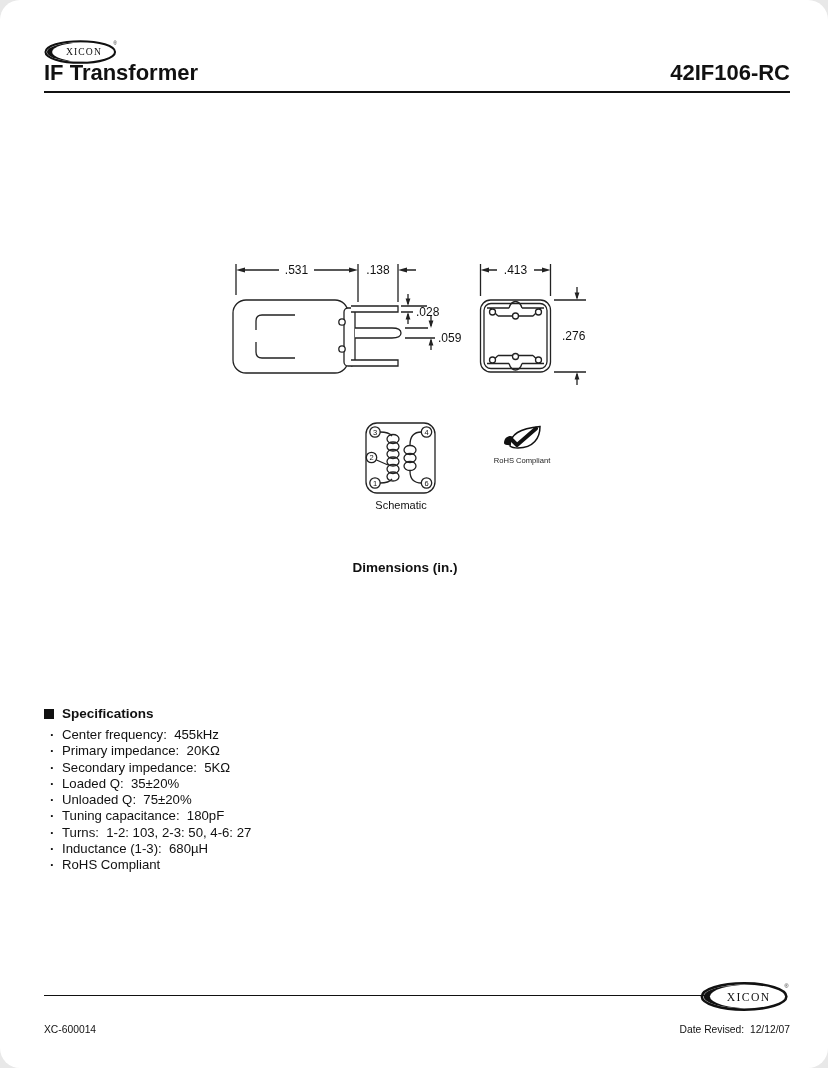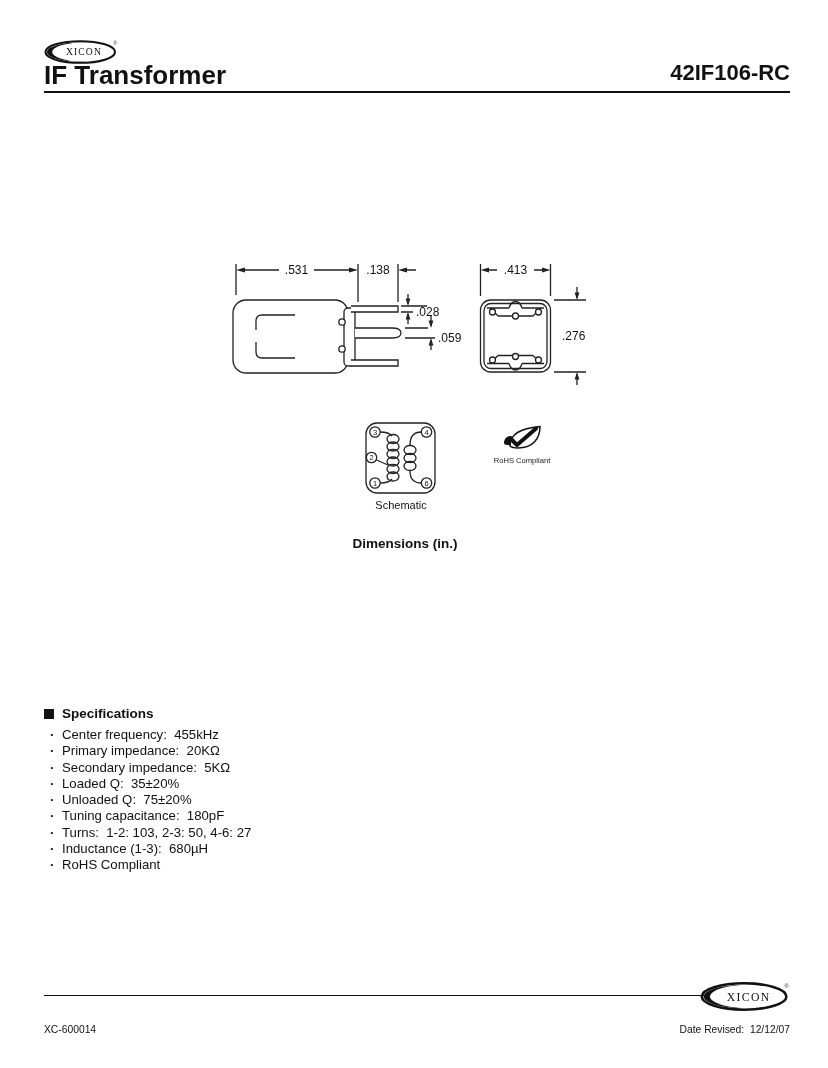--- a/index.html
+++ b/index.html
@@ -1,22 +1,22 @@
 <!DOCTYPE html>
 <html><head>
 <meta charset="utf-8">
 <style>
   html,body{margin:0;padding:0;background:#e8e8e8;}
   .page{position:relative;width:828px;height:1068px;background:#ffffff;overflow:hidden;
-        font-family:"Liberation Sans",sans-serif;color:#111;}
+        font-family:"Liberation Sans",sans-serif;color:#111;border-radius:20px;}
   .abs{position:absolute;}
-  .doc-title{font-size:26px;font-weight:bold;letter-spacing:0;}
+  .doc-title{font-size:22px;font-weight:bold;letter-spacing:0;}
   .part-no{font-size:22px;font-weight:bold;}
   .hrule{border-top:2px solid #111;height:0;}
-  .caption{font-weight:bold;font-size:13.5px;text-align:center;}
+  .caption{font-weight:bold;font-size:13.5px;text-align:center;margin-top:24px;}
   .small-label{font-size:11px;text-align:center;}
   .rohs-label{font-size:7.6px;text-align:center;color:#222;}
   .spec-head{font-size:13.5px;font-weight:bold;display:flex;align-items:center;}
   .spec-square{width:10px;height:10px;background:#111;display:inline-block;margin-right:8px;}
   ul.specs{list-style:none;margin:0;padding:0;font-size:13.2px;line-height:16.3px;}
   ul.specs li{padding-left:18px;position:relative;}
   ul.specs li::before{content:"·";position:absolute;left:6px;font-weight:bold;}
   .disclaimer{font-size:9.7px;text-align:center;color:#222;white-space:nowrap;}
   .disclaimer span{margin:0 6px;}
   .footer-co{font-size:13px;font-weight:bold;text-align:center;}

